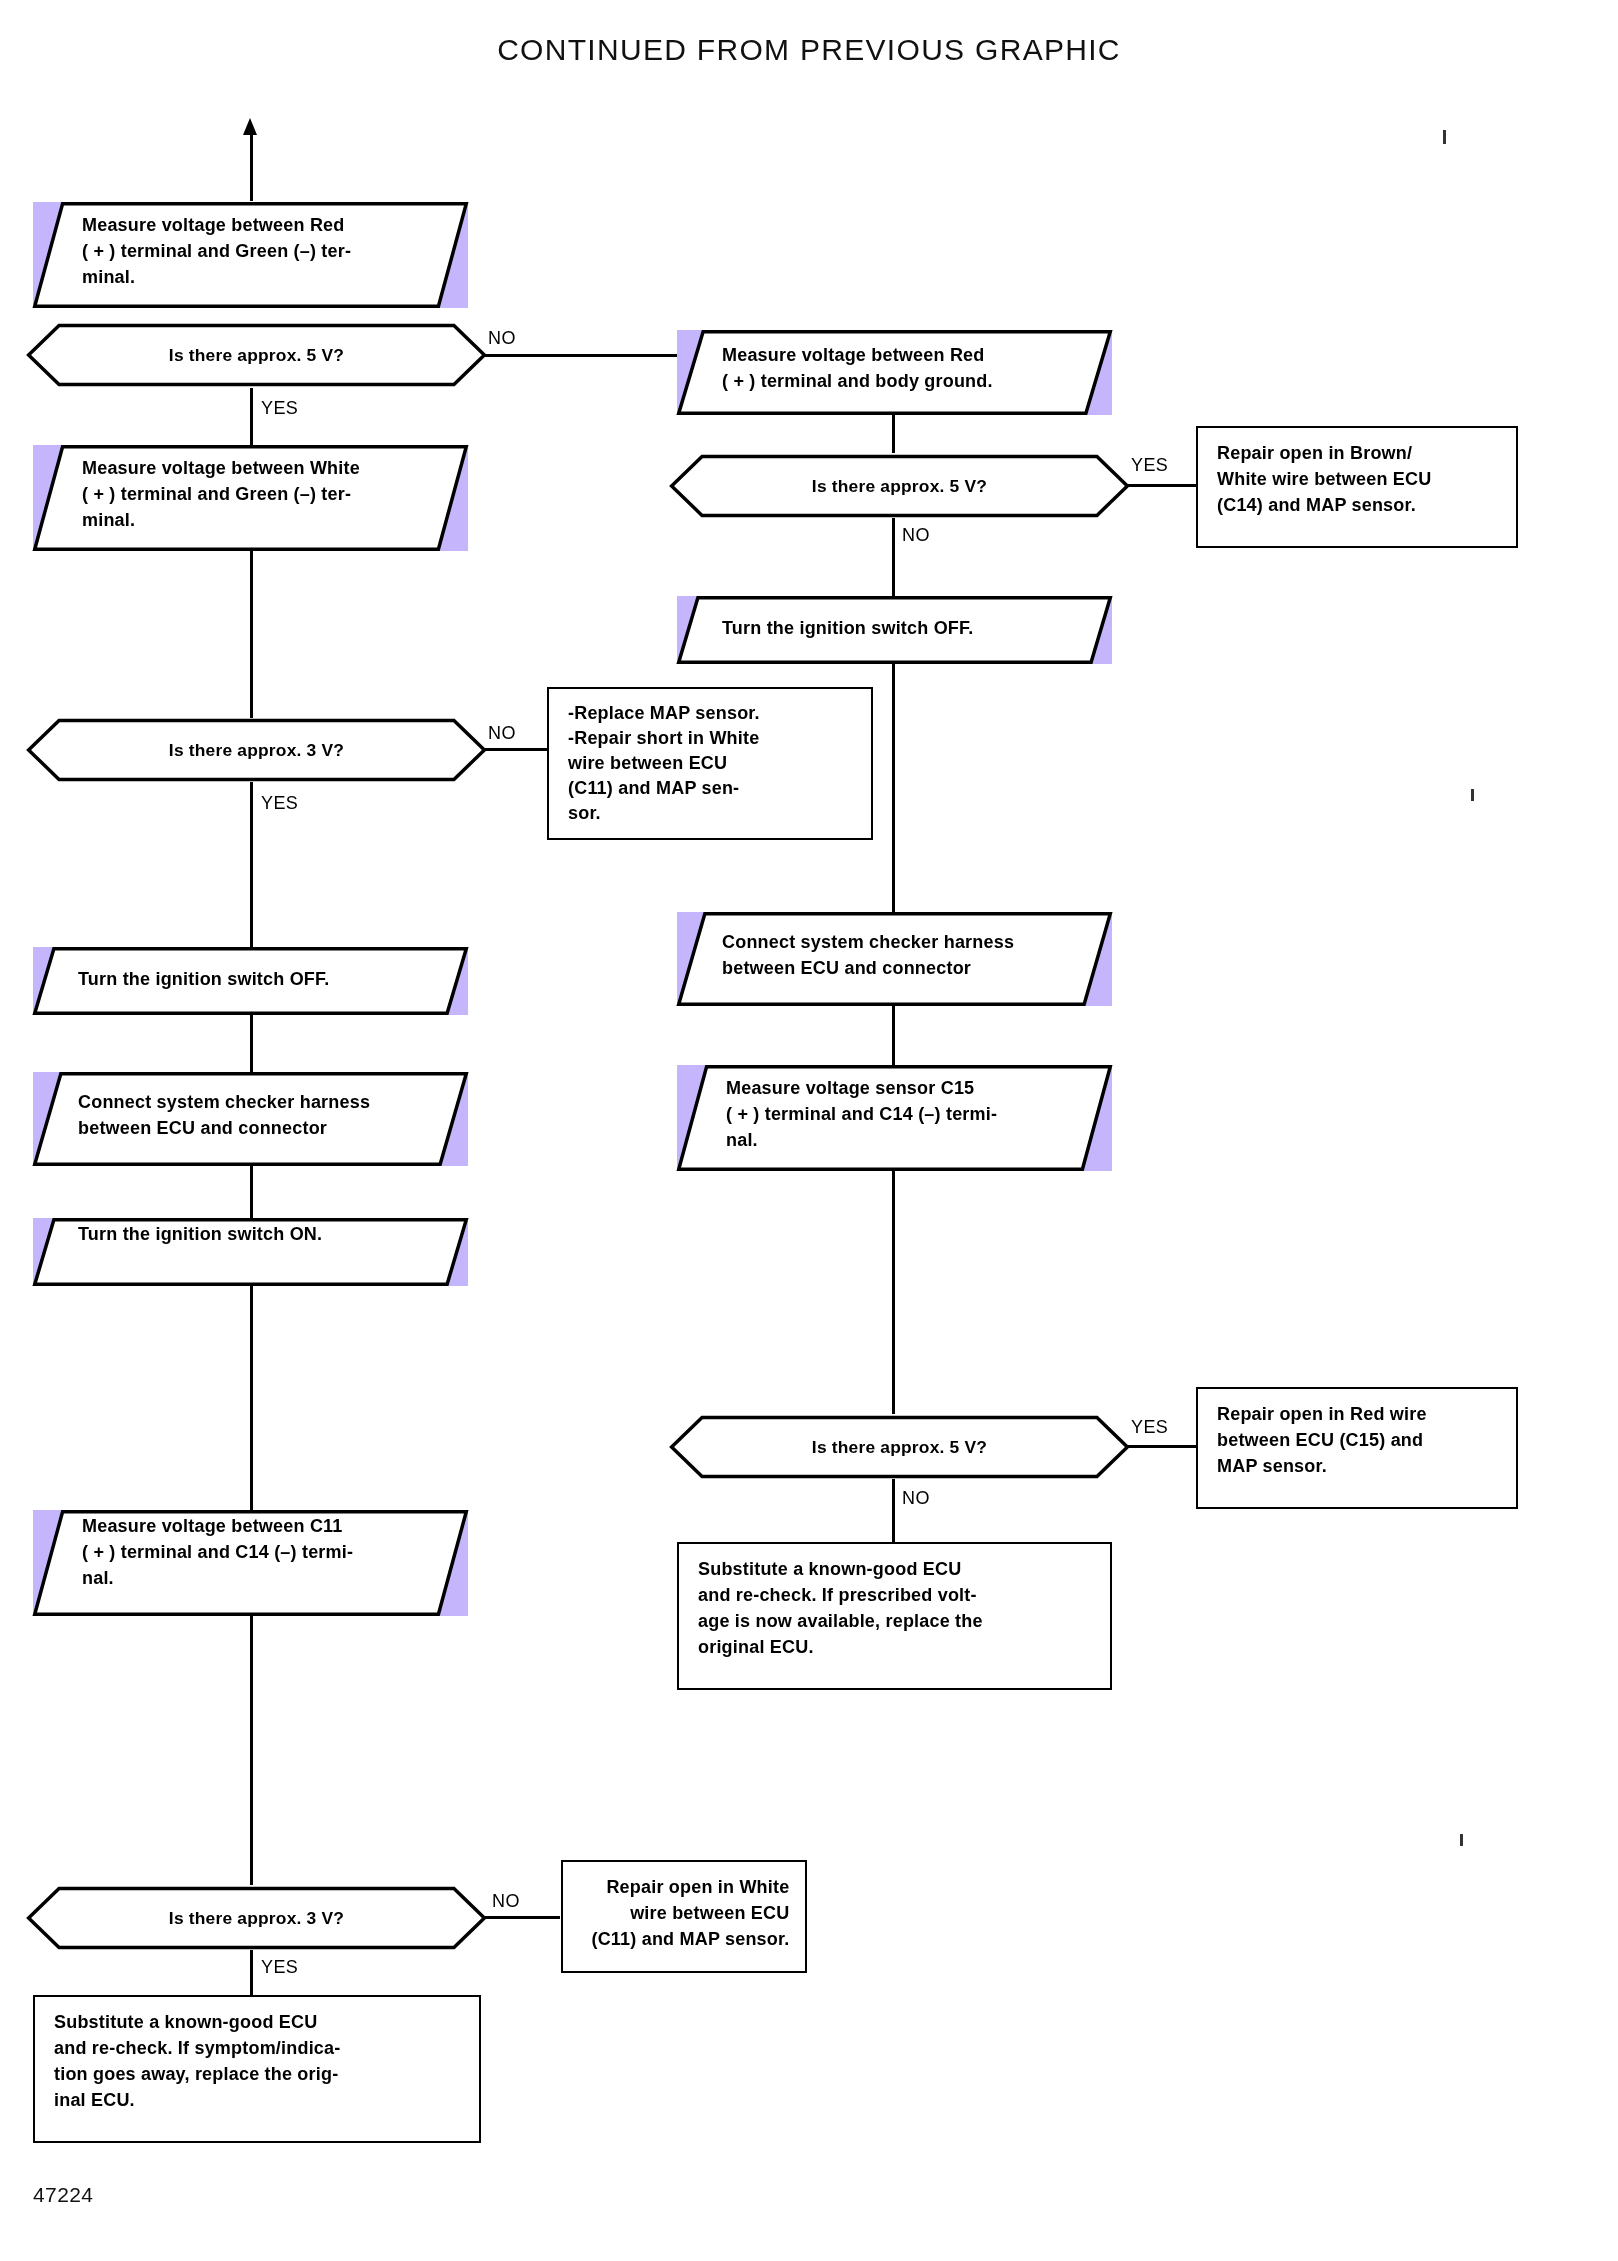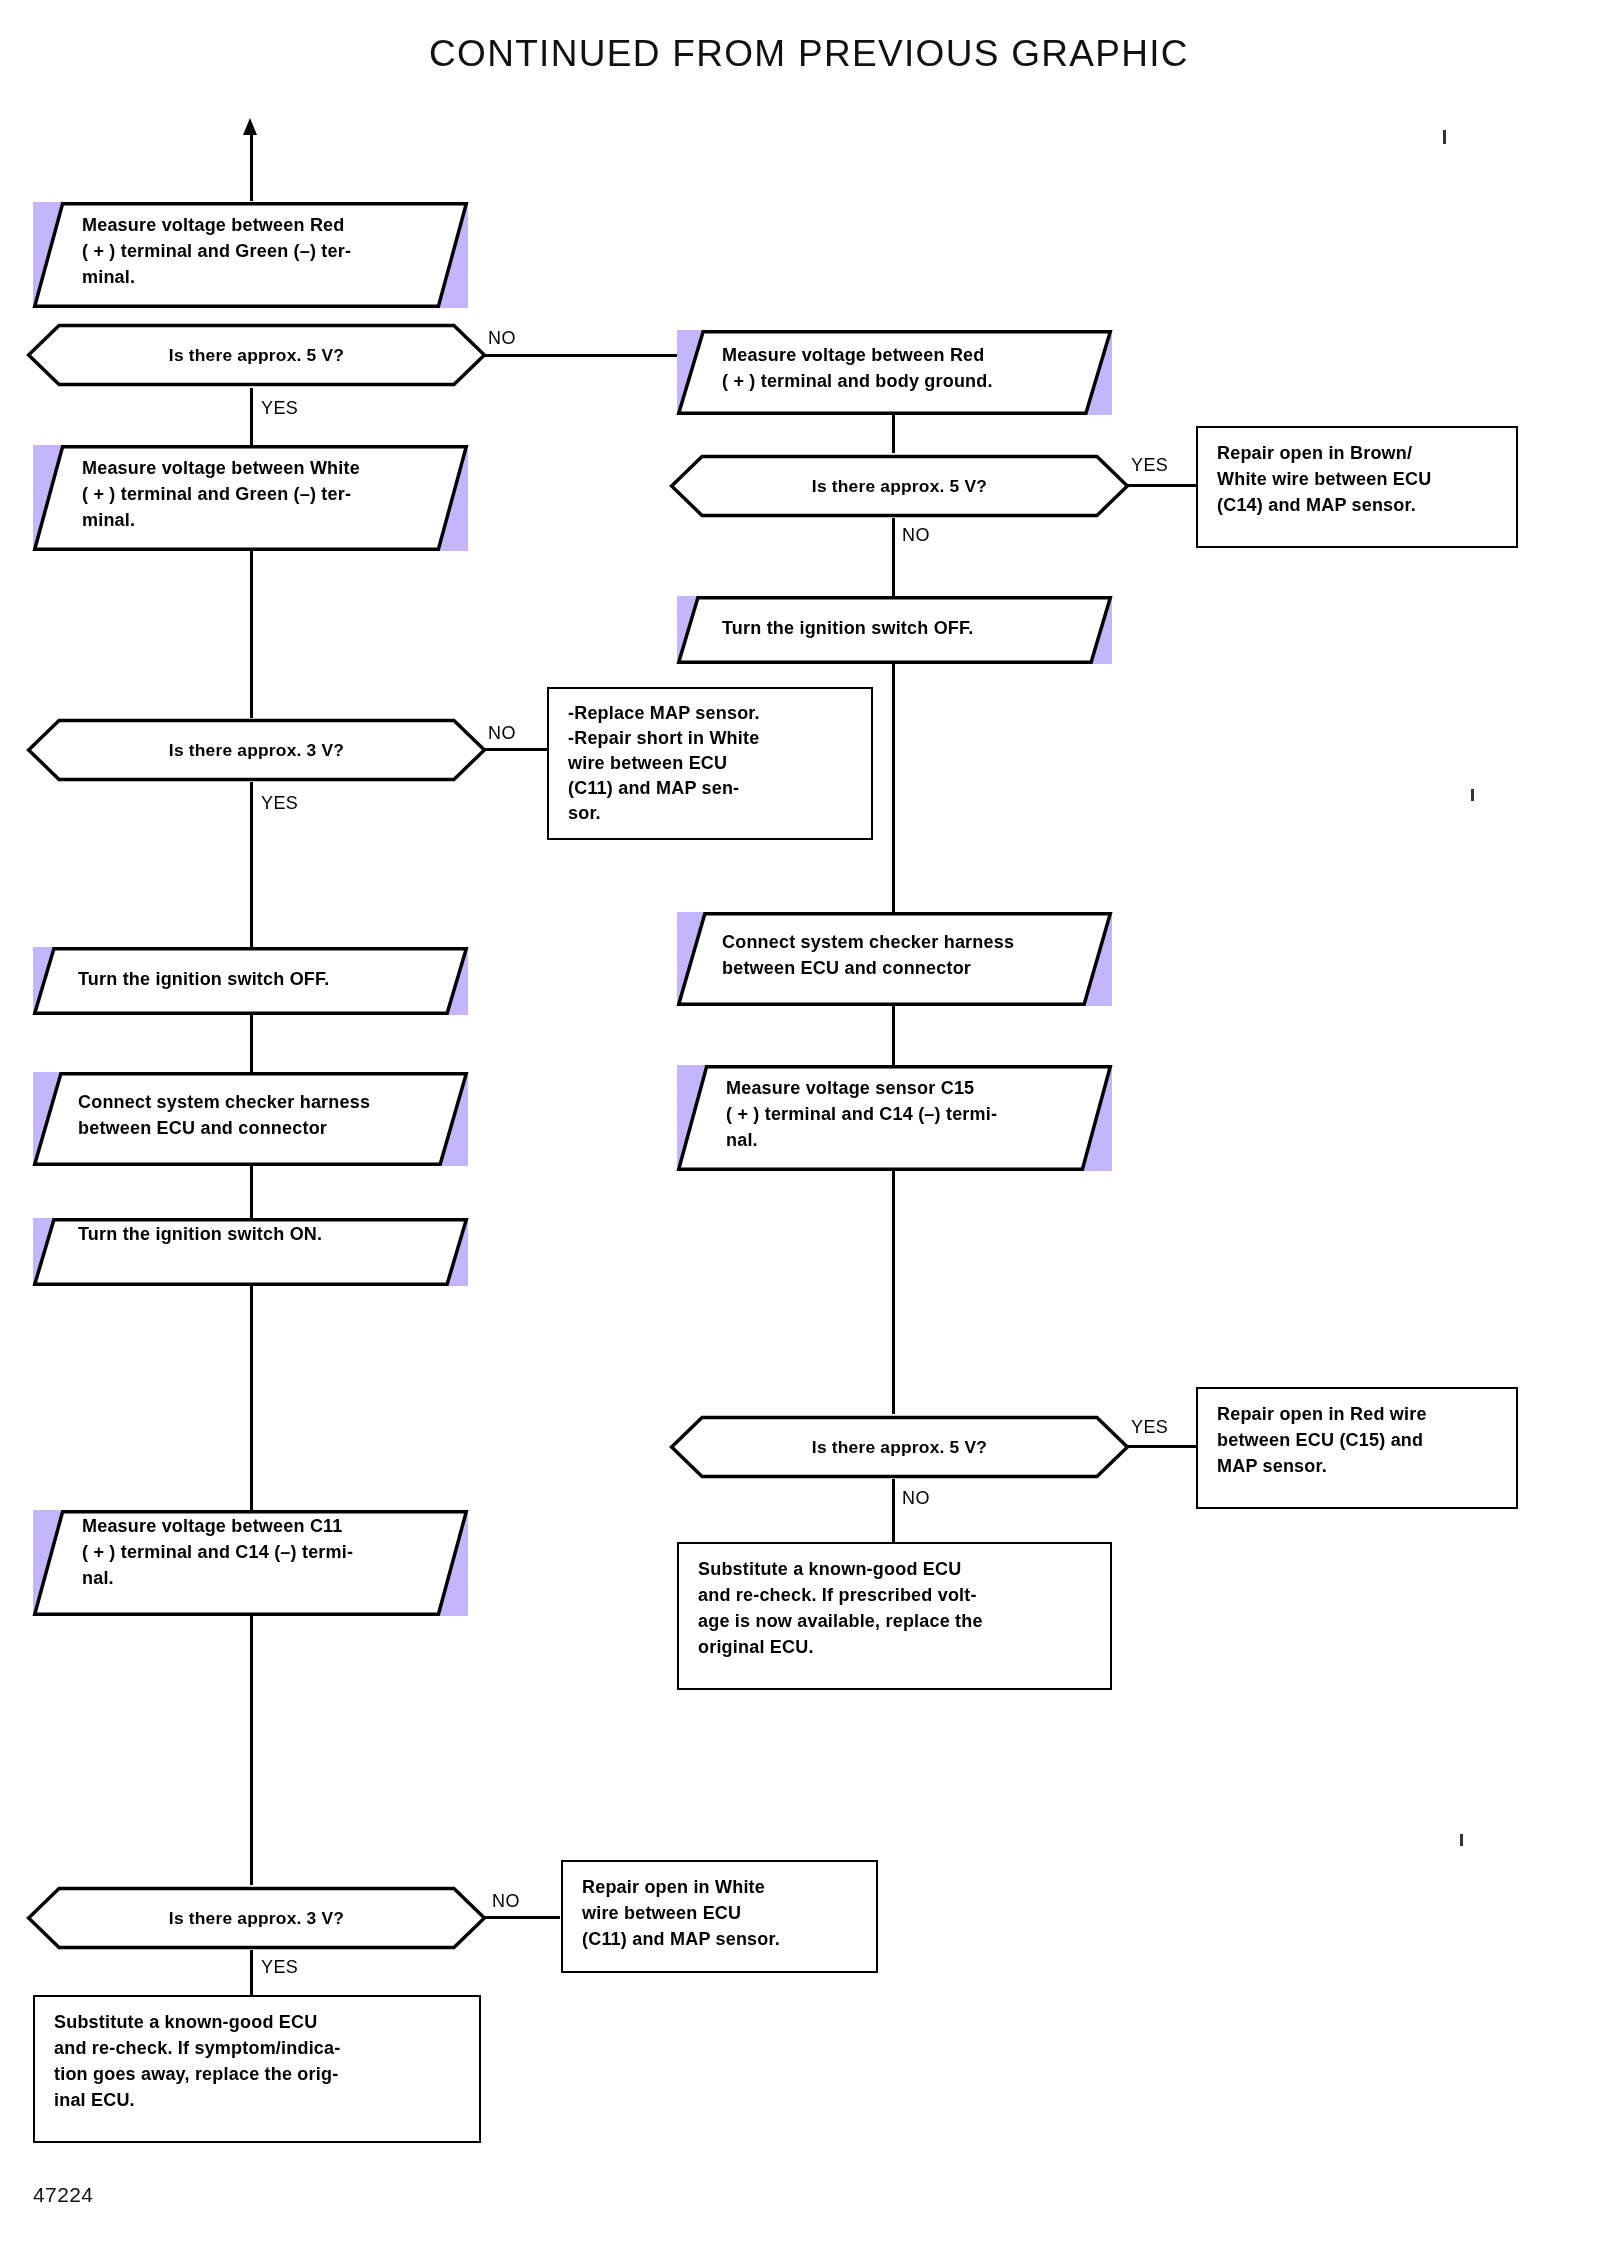--- a/index.html
+++ b/index.html
@@ -20,21 +20,21 @@
     overflow: hidden;
   }
 
   
   .title {
     position: absolute;
     left: 0;
     top: 33px;
     width: 1618px;
     text-align: center;
-    font-size: 37px;
+    font-size: 30px;
     letter-spacing: 1.3px;
     font-weight: 400;
     font-family: "Liberation Sans", sans-serif;
     color: #111;
   }
 
   
   .node {
     position: absolute;
     box-sizing: border-box;
@@ -255,21 +255,21 @@
   <div class="vline" style="left:250px; top:1950px; height:45px;"></div>
   <div class="blabel" style="left:261px; top:1957px;">YES</div>
 
   <div class="node rect" style="left:33px; top:1995px; width:448px; height:148px;">
     <div class="txt">Substitute  a  known-good  ECU
 and re-check. If symptom/indica-
 tion goes away, replace the orig-
 inal ECU.</div>
   </div>
 
-  <div class="node rect" style="left:561px; top:1860px; width:317px; height:113px;">
+  <div class="node rect" style="left:561px; top:1860px; width:246px; height:113px;text-align:right;">
     <div class="txt">Repair  open  in  White
 wire    between    ECU
 (C11) and MAP sensor.</div>
   </div>
 
   <div class="node para" style="left:677px; top:330px; width:435px; height:85px;">
     <svg class="para-svg" viewBox="0 0 500 98" preserveAspectRatio="none">
       <polygon points="30,2 498,2 470,96 2,96" fill="#fff" stroke="#000" stroke-width="4"></polygon>
     </svg>
     <div class="txt" style="padding-left:45px; padding-right:22.6px; padding-top:12px;">Measure  voltage  between  Red

